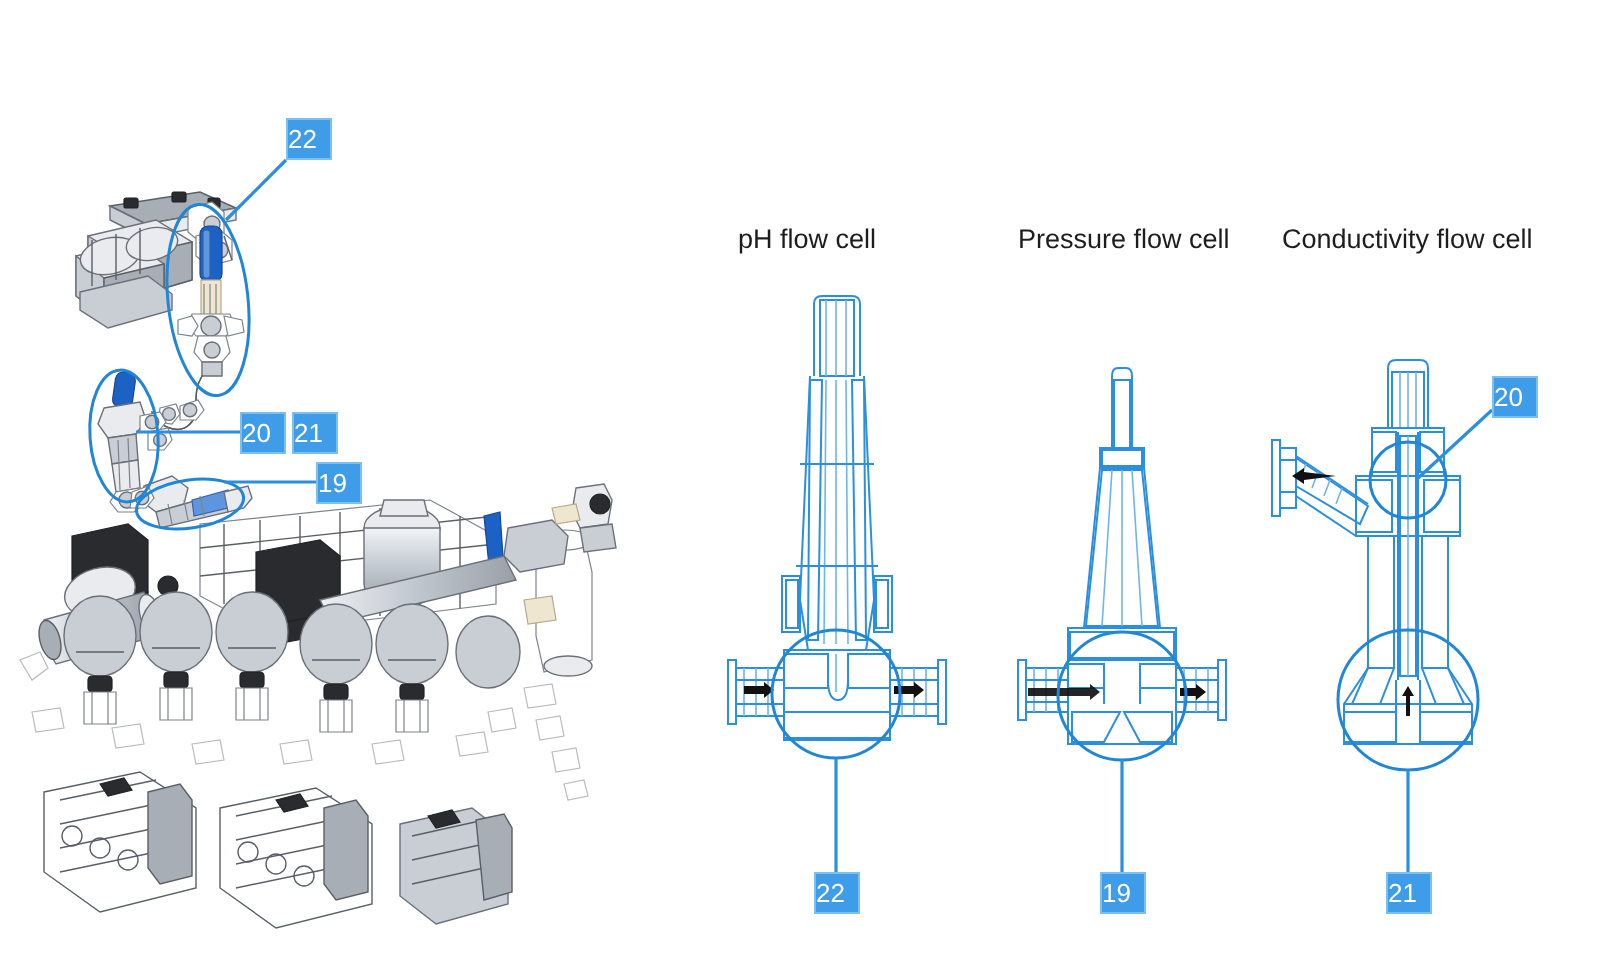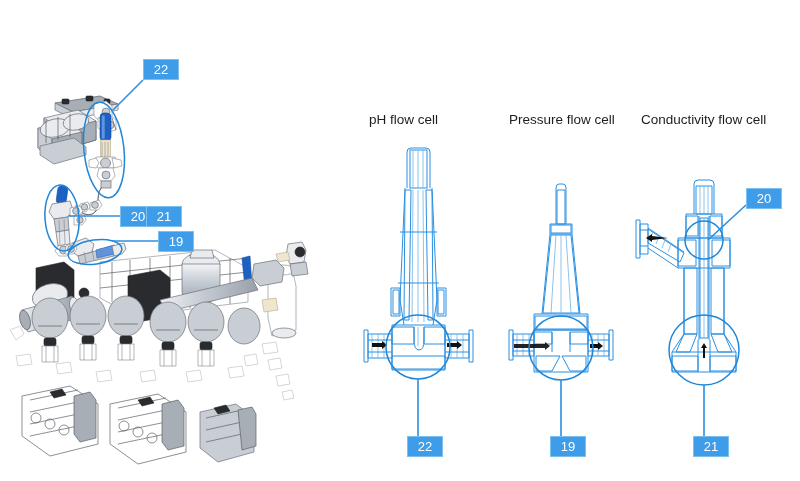--- a/index.html
+++ b/index.html
@@ -11,27 +11,26 @@
   }
   #root {
     position: relative;
     width: 800px; height: 481px;
     background: #ffffff;
   }
 
   
   .callout {
     position: absolute;
-    width: 36px; height: 21px;
+    width: 23px; height: 21px;
     background: #3e9ce8;
     border: 1px solid #7cc0f0;
     color: #ffffff;
     font-size: 13px;
     line-height: 19px;
-    text-align: center;
     font-family: "Liberation Sans", sans-serif;
     letter-spacing: 0px;
     z-index: 40;
   }
 
   
   .cell-title {
     position: absolute;
     font-size: 13.5px;
     color: #1d1d1d;

